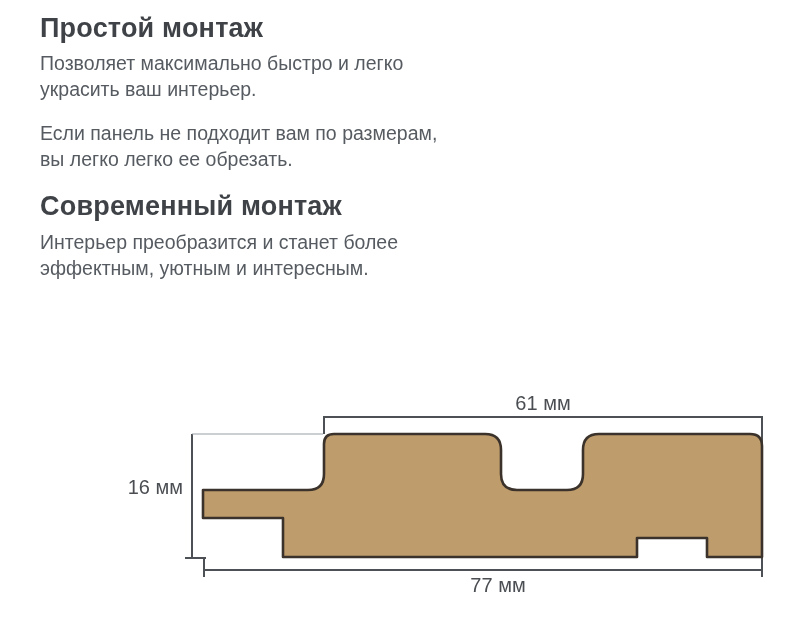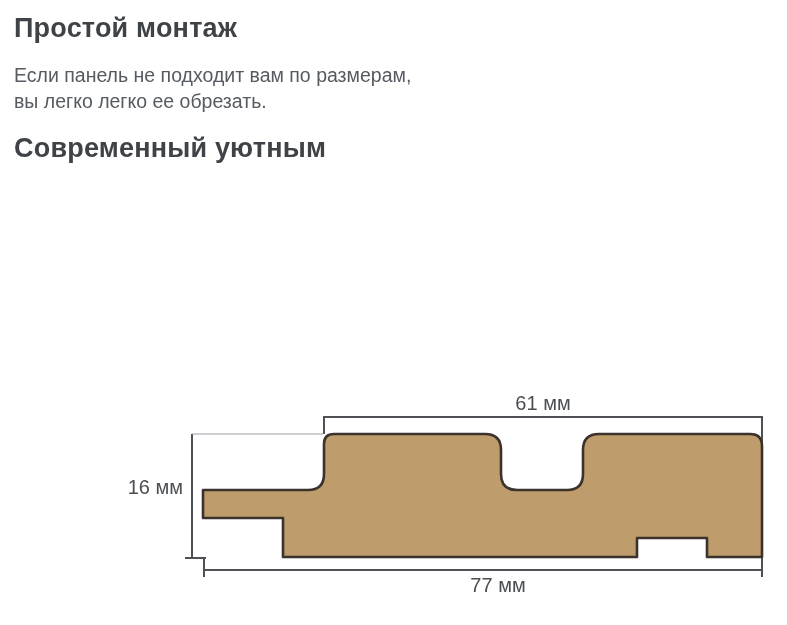--- a/index.html
+++ b/index.html
@@ -9,21 +9,21 @@
   }
   body {
     width: 787px;
     height: 625px;
     position: relative;
     overflow: hidden;
     font-family: "Liberation Sans", sans-serif;
   }
   .features {
     position: absolute;
-    left: 14px;
+    left: 40px;
     top: 12px;
     width: 470px;
   }
   .feature { margin: 0 0 18px 0; }
   .feature .feature-title {
     margin: 0 0 6px 0;
     font-size: 27px;
     line-height: 1.2;
     font-weight: 700;
     color: #3f4347;
@@ -47,27 +47,31 @@
     font-family: "Liberation Sans", sans-serif;
     font-size: 20px;
   }
 </style>
 </head>
 <body>
 
 <div class="features">
   <section class="feature">
     <h2 class="feature-title">Простой монтаж</h2>
+    <p class="feature-text">Позволяет максимально быстро и легко
+украсить ваш интерьер.</p>
   </section>
   <section class="feature">
     <p class="feature-text">Если панель не подходит вам по размерам,
 вы легко легко ее обрезать.</p>
   </section>
   <section class="feature">
-    <h2 class="feature-title">Современный уютным</h2>
+    <h2 class="feature-title">Современный монтаж</h2>
+    <p class="feature-text">Интерьер преобразится и станет более
+эффектным, уютным и интересным.</p>
   </section>
 </div>
 
 <svg class="diagram" viewBox="0 0 787 625" xmlns="http://www.w3.org/2000/svg" aria-hidden="true">
 
   <g fill="none" stroke-linecap="butt" stroke-width="2" stroke="#4d5054">
     <line x1="324" y1="417" x2="762" y2="417"></line>
     <line x1="324" y1="416" x2="324" y2="434"></line>
     <line x1="762" y1="416" x2="762" y2="577"></line>
     <line x1="192" y1="434" x2="192" y2="558"></line>

